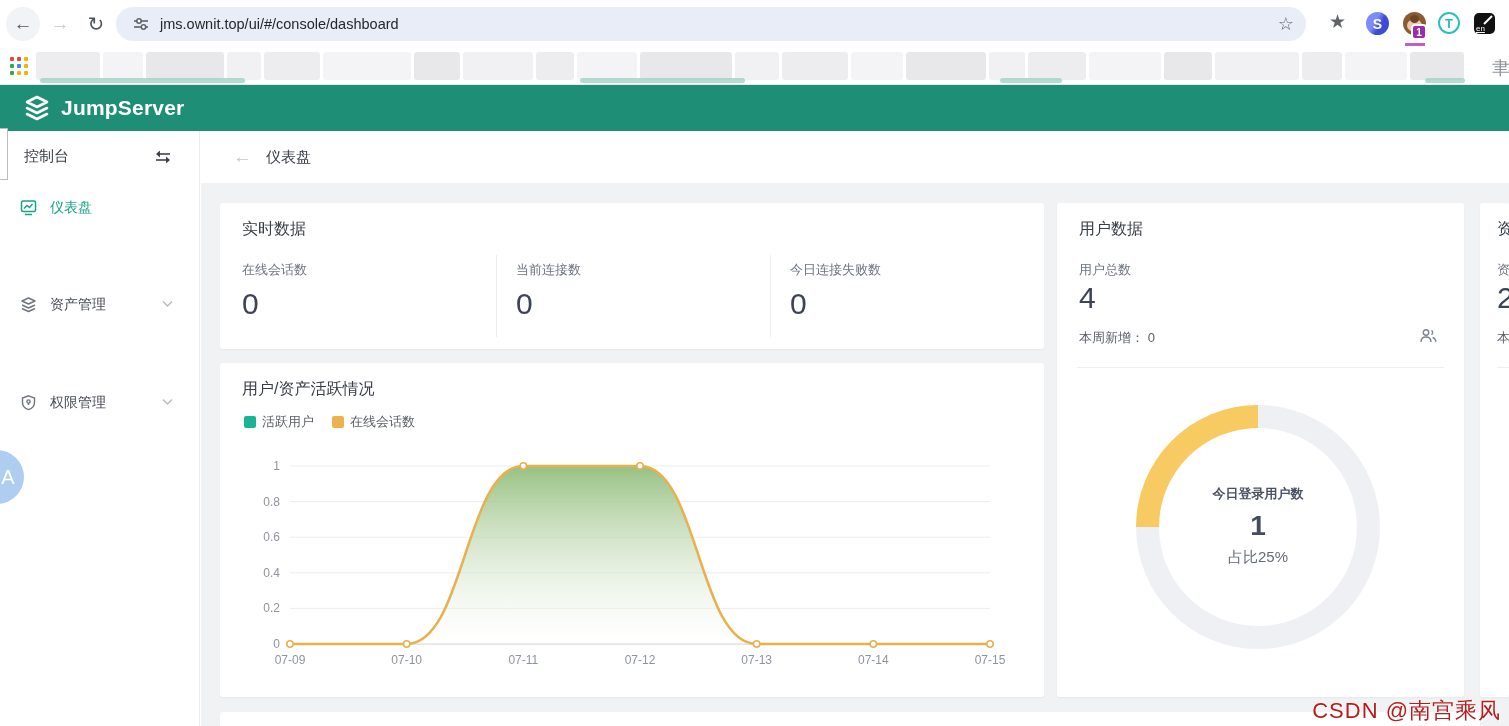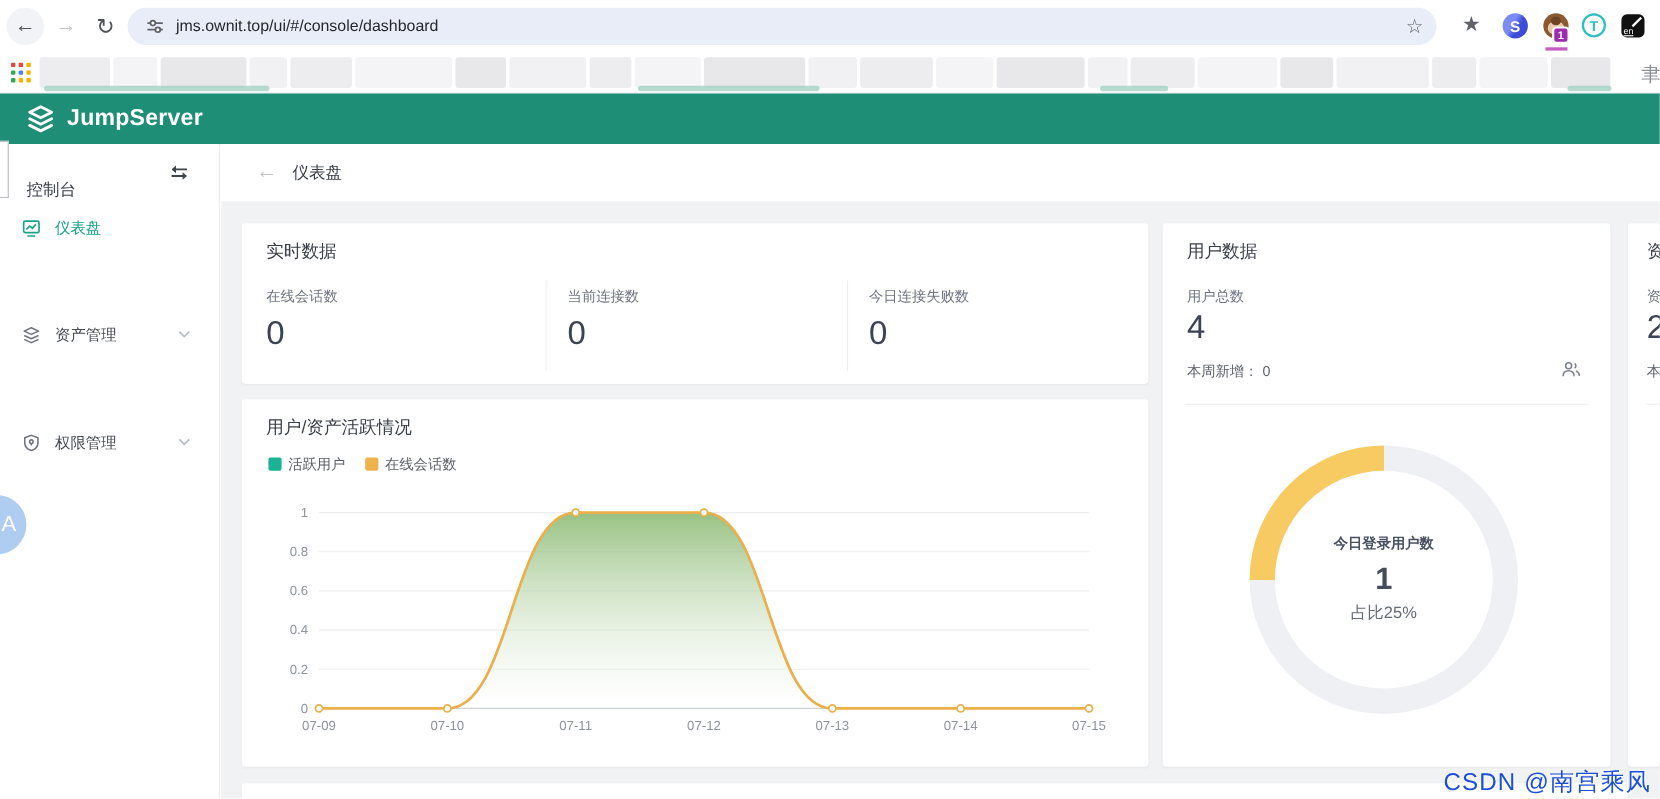--- a/index.html
+++ b/index.html
@@ -39,21 +39,21 @@
   .bm-edge-glyph { position:absolute; left:1492px; top:8px; font-size:18px; color:#8d9298; }
 
   
   .app-header { position:absolute; left:0; top:85px; width:1509px; height:46px; background:#1e8e76; display:flex; align-items:center; }
   .logo-wrap { margin-left:22px; display:flex; align-items:center; gap:9px; }
   .brand { color:#fff; font-size:21px; font-weight:bold; letter-spacing:.2px; }
 
   
   .sidebar { position:absolute; left:0; top:131px; width:200px; height:595px; background:#fff; border-right:1px solid #ebedef; }
   .sb-head { position:absolute; left:0; top:0; width:100%; height:52px; }
-  .sb-title { position:absolute; left:24px; top:16px; font-size:15px; color:#3c414a;margin-top:16px; }
+  .sb-title { position:absolute; left:24px; top:16px; font-size:15px; color:#3c414a; }
   .sb-collapse { position:absolute; right:26px; top:16px; width:20px; height:20px; }
   .sb-item { position:absolute; left:0; width:100%; height:48px; cursor:pointer; }
   .sb-item .ic { position:absolute; left:20px; top:15px; width:17px; height:17px; }
   .sb-item .lbl { position:absolute; left:50px; top:15px; font-size:14px; color:#454a52; }
   .sb-item.active .lbl { color:#18a287; }
   .sb-item .chev { position:absolute; right:26px; top:19px; width:11px; height:8px; }
 
   
   .page-header { position:absolute; left:201px; top:131px; width:1308px; height:52px; background:#fff; }
   .back-arrow { position:absolute; left:32px; top:15px; font-size:19px; color:#c1c5cb; }
@@ -87,21 +87,21 @@
   .p-row { position:absolute; left:17px; white-space:nowrap; }
 
   
   .legend { position:absolute; left:24px; top:50px; display:flex; gap:18px; }
   .legend .li { display:flex; align-items:center; gap:6px; font-size:13px; color:#5a5f66; }
   .legend .sw { width:12px; height:12px; border-radius:2px; display:block; }
 
   .floating-a { position:absolute; left:-30px; top:450px; width:54px; height:54px; border-radius:50%; background:#aecdf0; color:#fff; font-size:20px; display:flex; align-items:center; justify-content:center; padding-left:22px; z-index:40; }
   .edge-sliver { position:absolute; left:0; top:128px; width:8px; height:52px; background:#fff; border:1px solid #b9bdc2; border-left:none; z-index:41; }
 
-  .watermark { position:absolute; right:8px; bottom:0px; font-size:22px; color:#1d4ed8; letter-spacing:1px; text-shadow:1px 1px 0 #ffffff; z-index:50;margin-top:35px; }
+  .watermark { position:absolute; right:8px; bottom:0px; font-size:22px; color:#b91c1c; letter-spacing:1px; text-shadow:1px 1px 0 #ffffff; z-index:50;margin-top:35px; }
 </style>
 </head>
 <body>
 
 <div id="stage">
 
   <div class="toolbar">
     <div class="nav-btn back">←</div>
     <div class="nav-btn fwd">→</div>
     <div class="nav-btn reload">↻</div>

